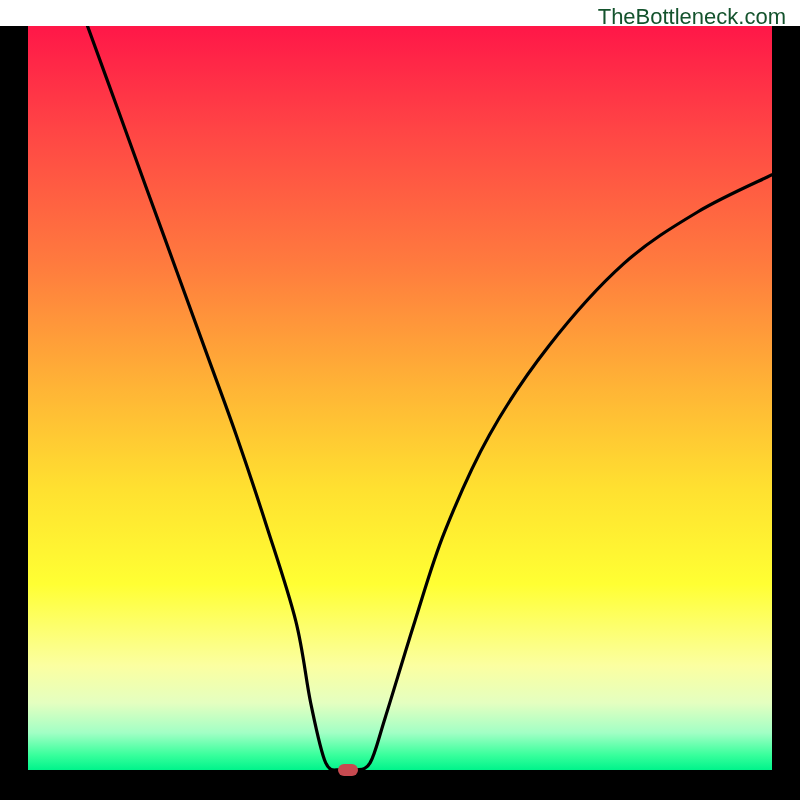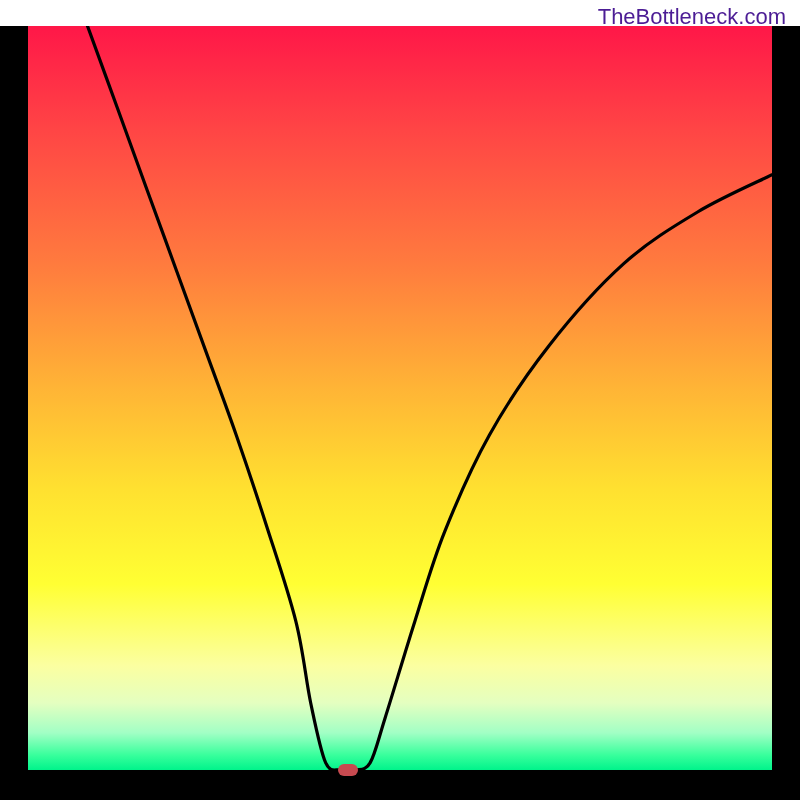--- a/index.html
+++ b/index.html
@@ -15,21 +15,21 @@
     position: relative;
     width: 800px;
     height: 800px;
   }
   .watermark {
     position: absolute;
     top: 4px;
     right: 14px;
     font-size: 22px;
     font-weight: 500;
-    color: #4c1d95;
+    color: #14532d;
     z-index: 20;
   }
   .outer-frame {
     position: absolute;
     left: 0;
     top: 26px;
     width: 800px;
     height: 774px;
     background: #000;
     z-index: 1;

